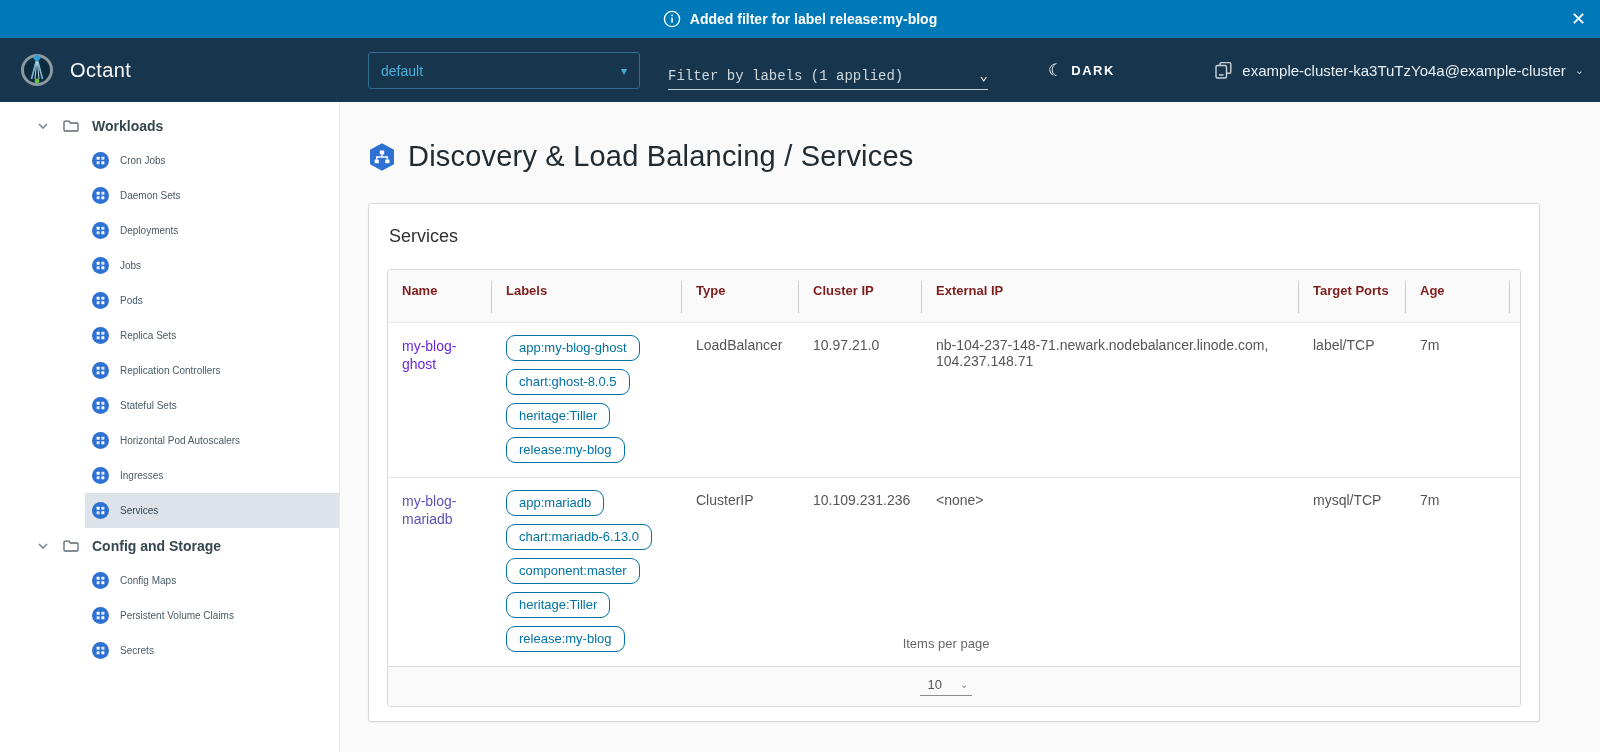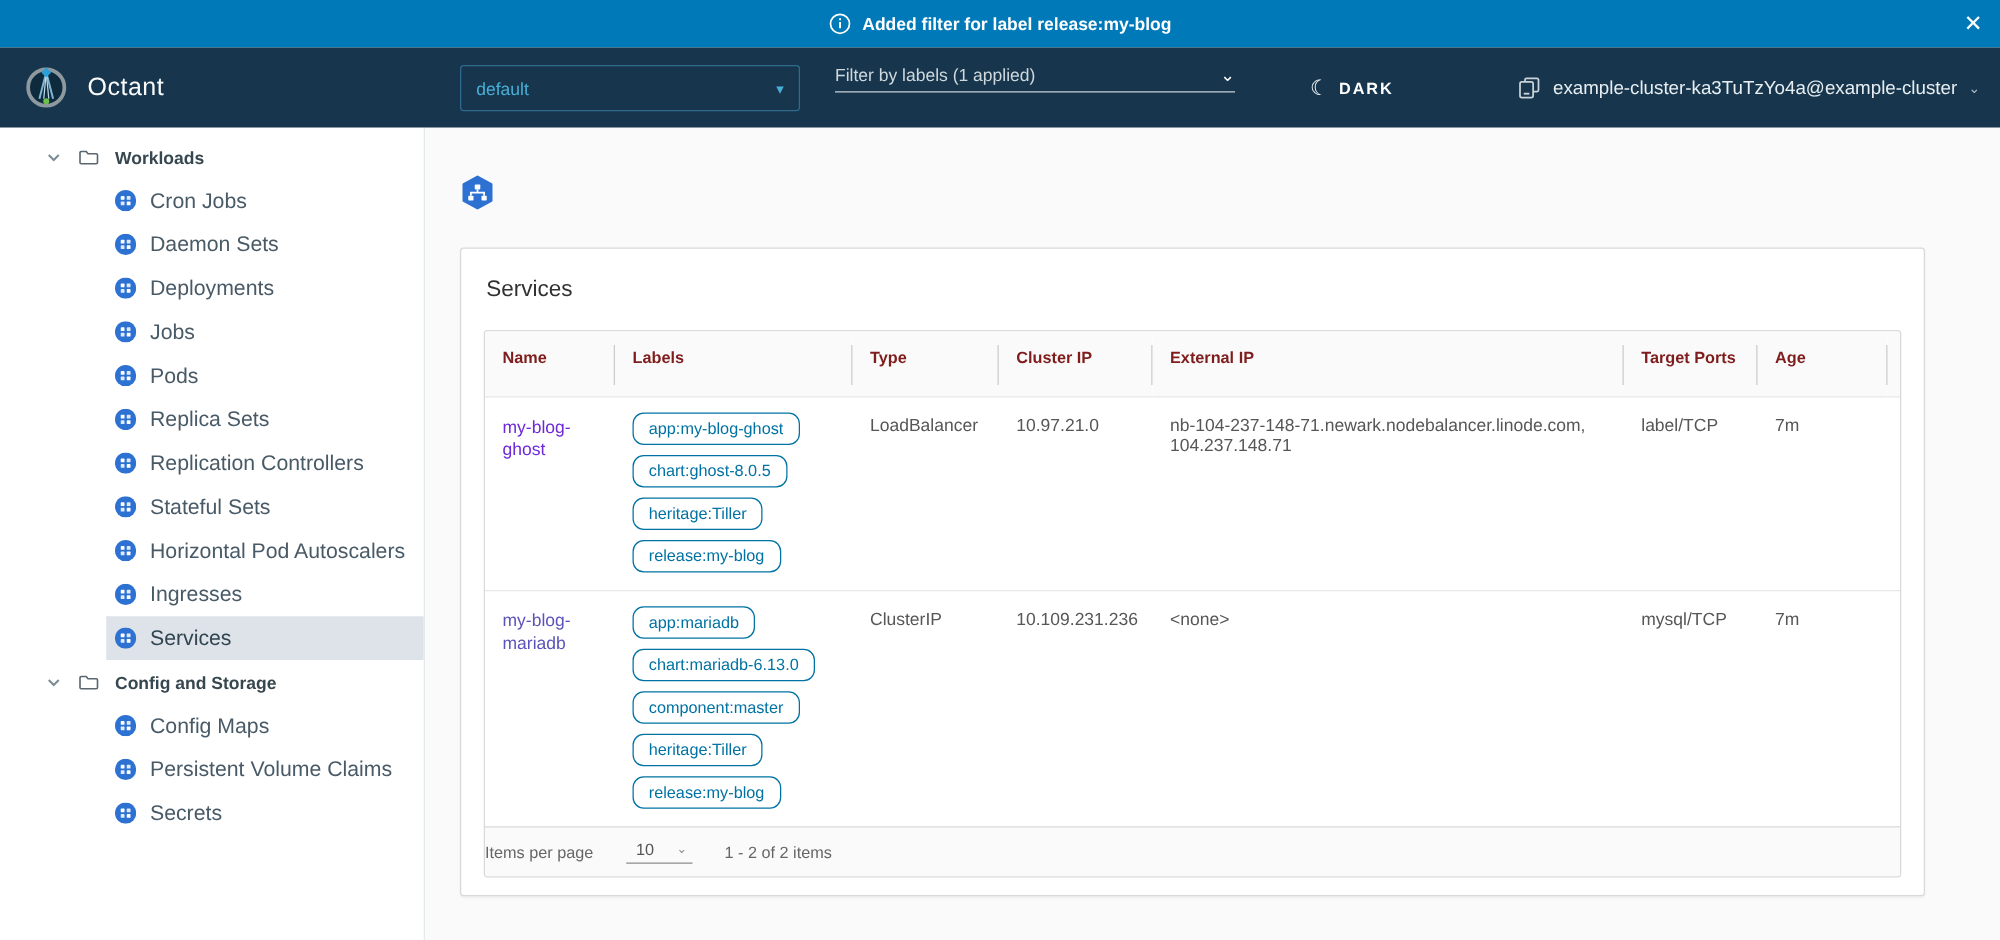--- a/index.html
+++ b/index.html
@@ -15,23 +15,23 @@
     font-size:18px; font-weight:400; color:#fff; cursor:pointer; line-height:1; }
 
   
   .app-header { position:relative; height:64px; background:#17364d; color:#fafafa; }
   .brand { position:absolute; left:18px; top:0; height:64px; display:flex; align-items:center; gap:14px; }
   .brand-name { font-size:20px; letter-spacing:.4px; color:#fafafa; }
   .ns-select { position:absolute; left:368px; top:14px; width:272px; height:37px;
     border:1px solid #2f6a8f; border-radius:3px; display:flex; align-items:center;
     padding:0 12px; color:#49afd9; font-size:14px; cursor:pointer; }
   .ns-select .caret { margin-left:auto; color:#49afd9; font-size:12px; }
-  .label-filter { position:absolute; left:668px; top:8px; width:320px; height:28px;
+  .label-filter { position:absolute; left:668px; top:24px; width:320px; height:28px;
     border-bottom:1px solid #c7d1d8; display:flex; align-items:center;
-    color:#cfd8dd; font-size:14px; cursor:pointer; }
+    color:#cfd8dd; font-size:14px; cursor:pointer;font-family:Liberation Mono, monospace; }
   .label-filter .caret { margin-left:auto; color:#fff; font-size:14px; }
   .theme-toggle { position:absolute; left:1048px; top:0; height:64px; display:flex;
     align-items:center; gap:8px; cursor:pointer; }
   .moon { font-size:17px; color:#fff; }
   .theme-label { font-size:13px; font-weight:700; letter-spacing:1.5px; color:#fff; }
   .context-switch { position:absolute; right:16px; top:0; height:64px; display:flex;
     align-items:center; gap:9px; cursor:pointer; font-size:15px; color:#e8eef2; }
   .context-switch .sm-caret { font-size:11px; color:#b9c5cc; }
 
   
@@ -40,21 +40,21 @@
     padding-top:6px; overflow:hidden; flex:none; }
   .content { flex:1; background:#fafafa; padding:38px 0 0 28px; overflow:hidden; }
 
   
   .tree-row { height:35px; display:flex; align-items:center; color:#495a67;
     font-size:14px; cursor:pointer; }
   .tree-row .chev { width:14px; height:14px; flex:none; }
   .tree-row.root { padding-left:10px; gap:12px; font-weight:700; color:#37474f; }
   .tree-row.group { padding-left:36px; gap:12px; font-weight:700; color:#37474f; }
   .leaf { height:35px; margin-left:85px; display:flex; align-items:center; gap:11px;
-    padding-left:7px; font-size:17px; color:#495a67; cursor:pointer; }
+    padding-left:7px; font-size:10px; color:#495a67; cursor:pointer; }
   .leaf.selected { background:#dde3e8; color:#314551; }
   .res-icon { width:17px; height:17px; flex:none; display:block; }
   .tree-ico { width:18px; height:18px; flex:none; display:block; }
 
   
   .page-title-row { display:flex; align-items:center; gap:12px; padding-left:0; }
   .svc-hex { width:28px; height:28px; display:block; }
   .page-title { font-size:29px; font-weight:400; color:#212b31; letter-spacing:.2px; }
 
   
@@ -72,22 +72,22 @@
   thead th:last-child::after { display:none; }
   tbody td { border-top:1px solid #e8e8e8; vertical-align:top; font-size:14px;
     color:#565656; padding:14px 10px 14px 14px; overflow-wrap:break-word; }
   a.row-link { color:#6d28d9; text-decoration:none; font-size:14px; line-height:1.35; }
   a.row-link.visited { color:#5a53ba;margin-top:20px; }
   .pill-stack { display:flex; flex-direction:column; align-items:flex-start; gap:8px; margin-top:-2px; }
   .pill { border:1px solid #0072a3; color:#0072a3; font-size:13px; border-radius:9px;
     padding:4px 12px 5px 12px; background:#fff; white-space:nowrap; cursor:pointer; }
 
   .tbl-footer { background:#fafafa; border-top:1px solid #d9d9d9; height:40px;
-    display:flex; align-items:center; justify-content:flex-start; gap:26px;
-    padding-right:16px; font-size:13px; color:#666; }
+    display:flex; align-items:center; justify-content:center; gap:26px;
+    padding-right:16px; font-size:13px; color:#666;flex-direction:column; }
   .ipp-select { display:flex; align-items:center; gap:18px; border-bottom:1px solid #8c8c8c;
     padding:0 4px 3px 8px; cursor:pointer; color:#565656; }
   .ipp-caret { font-size:10px; color:#8c8c8c; }
   .range-text { color:#666; }
 </style>
 </head>
 <body>
 
 <div class="banner">
   <svg class="info-svg" viewBox="0 0 18 18">
@@ -305,20 +305,21 @@
 
   <div class="content">
     <div class="page-title-row">
       <svg class="svc-hex" viewBox="0 0 28 28">
         <polygon points="14,1.5 25,7.5 25,20.5 14,26.5 3,20.5 3,7.5" fill="#2d72d2" stroke="#2d72d2" stroke-width="2" stroke-linejoin="round"></polygon>
         <rect x="11.8" y="7.5" width="4.4" height="4" rx="0.6" fill="#fff"></rect>
         <rect x="6.6" y="16.5" width="4.2" height="3.8" rx="0.6" fill="#fff"></rect>
         <rect x="17.2" y="16.5" width="4.2" height="3.8" rx="0.6" fill="#fff"></rect>
         <path d="M14 11.5 V14 M8.7 16.5 V14 H19.3 V16.5" fill="none" stroke="#fff" stroke-width="1.4"></path>
       </svg>
+      <h1 class="page-title">Discovery &amp; Load Balancing / Services</h1>
     </div>
 
     <div class="card">
       <div class="card-title">Services</div>
       <div class="tbl-box">
         <table>
           <colgroup id="tbl-cols">
               <col style="width: 104px;">
               <col style="width: 190px;">
               <col style="width: 117px;">

